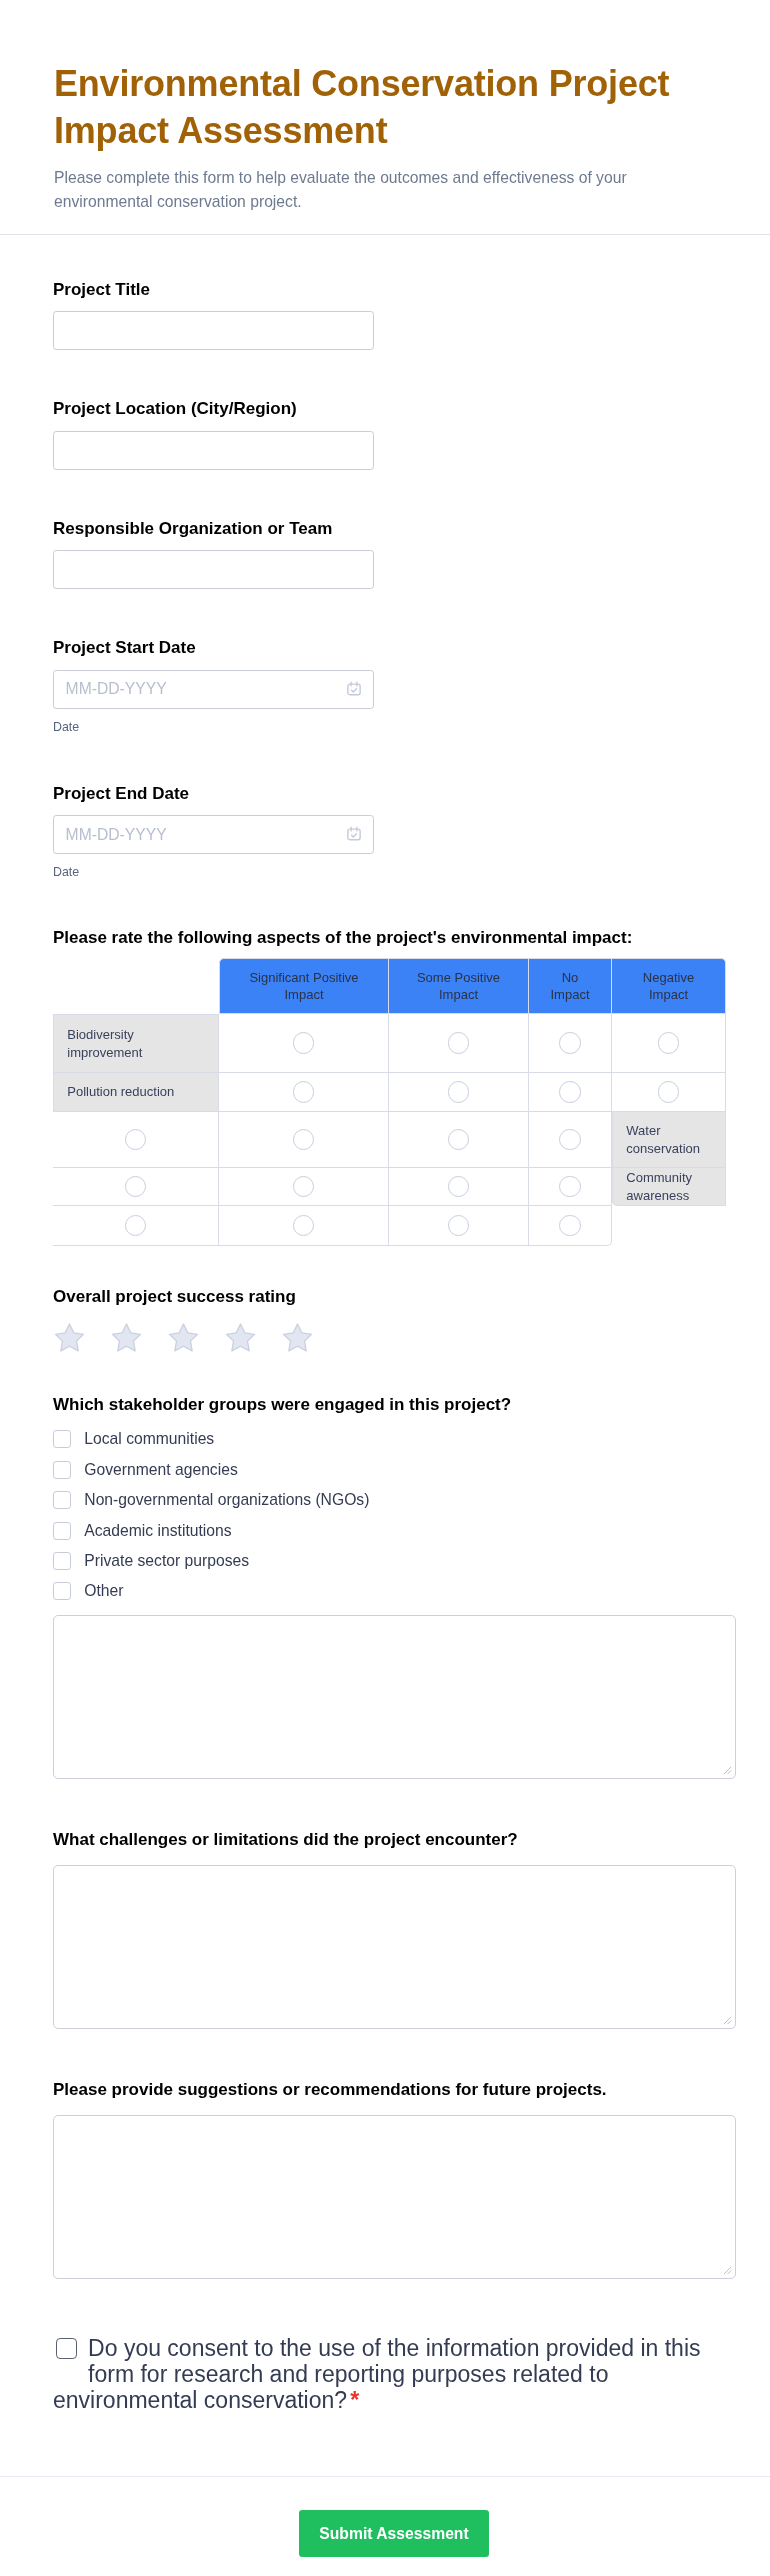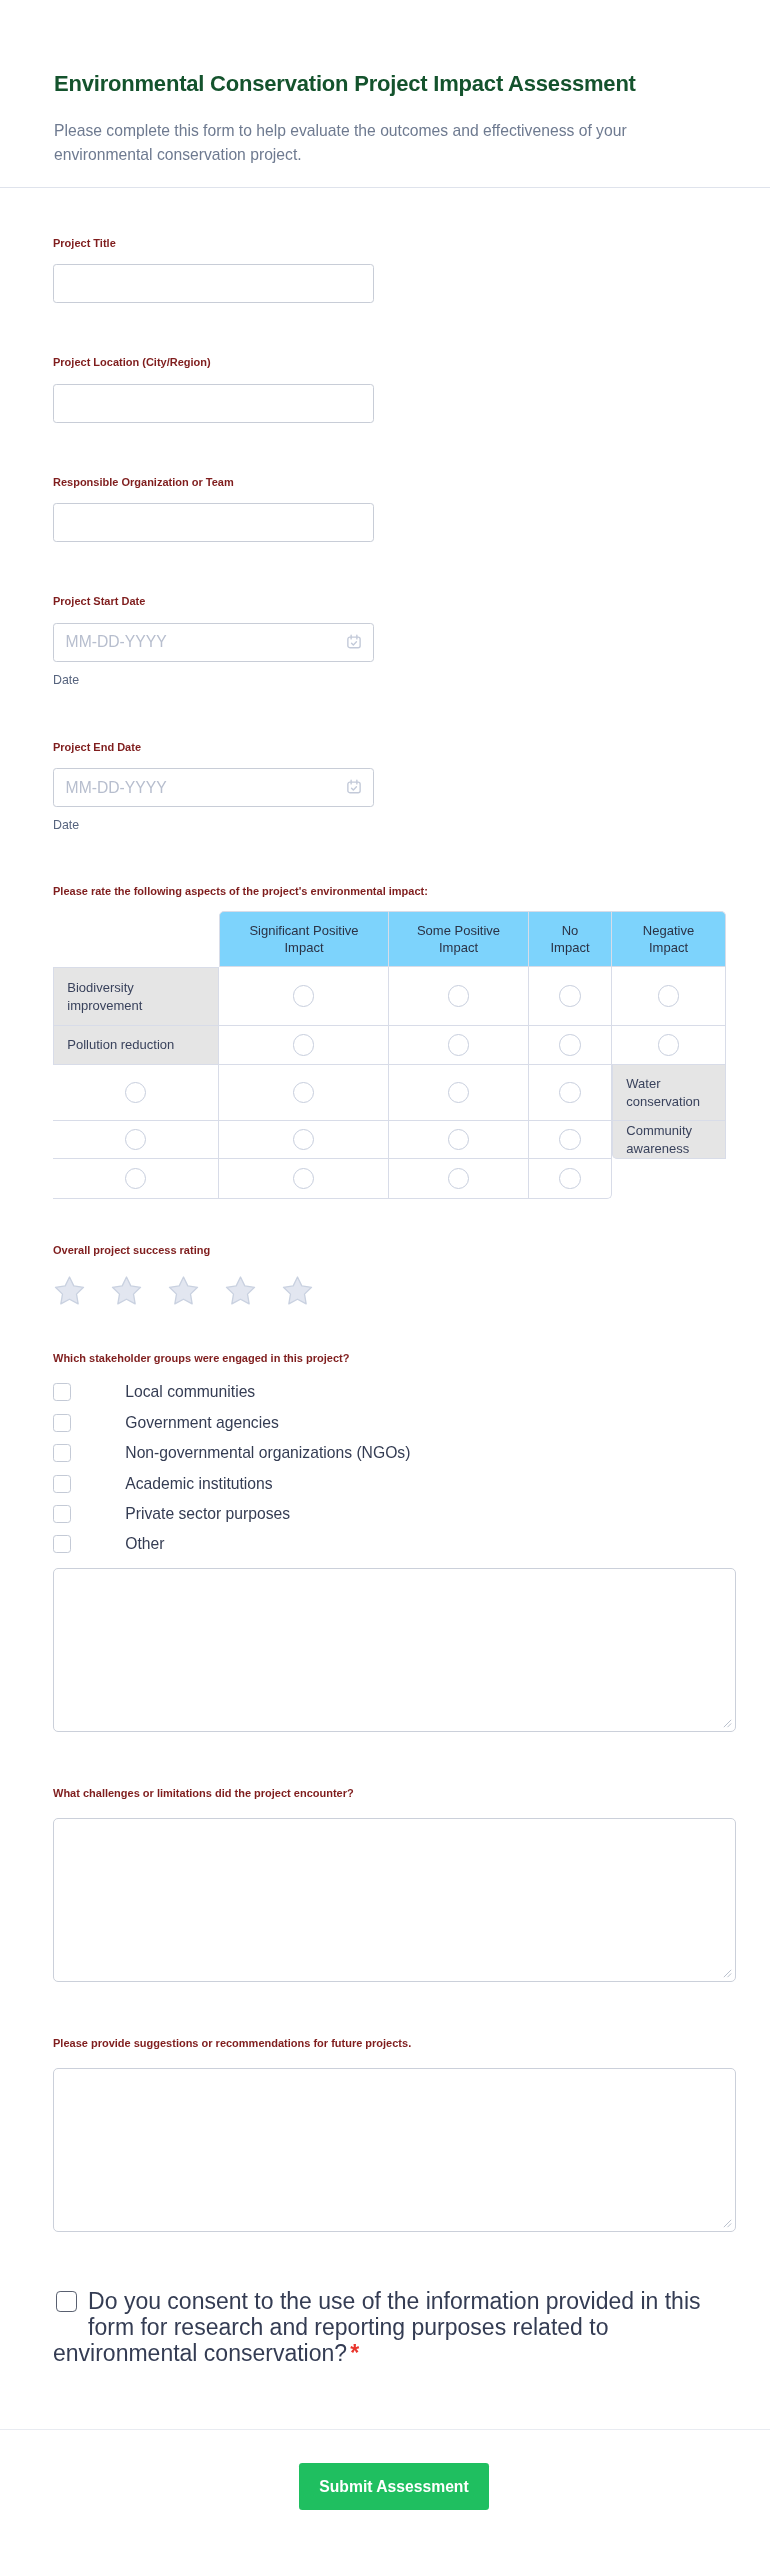--- a/index.html
+++ b/index.html
@@ -7,33 +7,33 @@
   body {
     width:771px; min-height:2576px; margin:0 auto;
     font-family:"Liberation Sans","DejaVu Sans",sans-serif;
     color:#2b3245;
   }
   .page { width:771px; min-height:2576px; background:#fff; position:relative; }
 
   
   .form-header { padding:60px 54px 0 54px; }
   .form-title {
-    font-size:22px; line-height:47px; font-weight:700; color:#14532d;
+    font-size:36px; line-height:47px; font-weight:700; color:#a16207;
     max-width:646px; letter-spacing:-0.2px;
   }
   .form-subtitle {
     margin-top:11.6px; font-size:15.7px; line-height:24px; color:#6e7a90;
     max-width:679px; font-weight:400;
   }
   .header-divider { margin-top:20px; border-bottom:0.8px solid #dfe3ec; width:100%; }
 
   
   .form-body { padding:0 35px 0 53px; }
   .q-label {
-    font-size:11px; font-weight:700; color:#7f1d1d; line-height:20px;
+    font-size:17px; font-weight:700; color:#000000; line-height:20px;
   }
   .mt-first { margin-top:45px; }
   .mt-q { margin-top:49px; }
 
   .text-input {
     margin-top:11.6px; width:321px; height:39px;
     border:0.8px solid #c8cdd7; border-radius:3.3px; background:#fff;
     font-size:15.7px; color:#2b3245; padding:0 11.6px; outline:none;
     font-family:"Liberation Sans","DejaVu Sans",sans-serif;
   }
@@ -53,21 +53,21 @@
     display:grid;
     grid-template-columns:166px 170px 140px 83px 114px;
     grid-template-rows:56px 59px 39px 56px 38px 40px;
     width:673px;
   }
   .mx { border-right:0.8px solid #d8dce8; border-bottom:0.8px solid #d8dce8;
         display:flex; align-items:center; justify-content:center;
         font-size:13px; }
   .mx-corner { border:none; background:#fff; }
   .mx-colhead {
-    background:#7dd3fc; border-top:0.8px solid #d8dce8;
+    background:#3b82f6; border-top:0.8px solid #d8dce8;
     color:#2b3245; font-weight:400; text-align:center;
     padding:0 15px; line-height:17.4px;
   }
   .mx-colhead.first { border-left:0.8px solid #d8dce8; border-top-left-radius:5px; }
   .mx-colhead.last  { border-top-right-radius:5px; }
   .mx-rowlabel {
     background:#e5e5e5; border-left:0.8px solid #d8dce8;
     justify-content:flex-start; padding:0 28px 0 13.3px;
     color:#39425c; line-height:17.4px;
   }
@@ -81,21 +81,21 @@
   }
 
   
   .rating-label { margin-top:41px; }
   .stars { margin-top:13.3px; display:flex; gap:24px; height:36px; align-items:center; }
   .star { width:33px; height:33px; cursor:pointer; }
 
   
   .stake-label { margin-top:39px; }
   .options { margin-top:15px; }
-  .option-row { display:flex; align-items:center; margin-bottom:12.4px; height:18px;gap:41px; }
+  .option-row { display:flex; align-items:center; margin-bottom:12.4px; height:18px; }
   .checkbox {
     width:18px; height:18px; border:0.8px solid #c4cad6; border-radius:3.3px;
     background:#fff; flex:0 0 auto; cursor:pointer;
   }
   .option-text { margin-left:13.3px; font-size:15.7px; color:#343c53; }
 
   
   .open-label { margin-top:51px; }
   .open-label2 { margin-top:48px; }
   .ta-wrap { position:relative; margin-top:15px; width:683px; }

